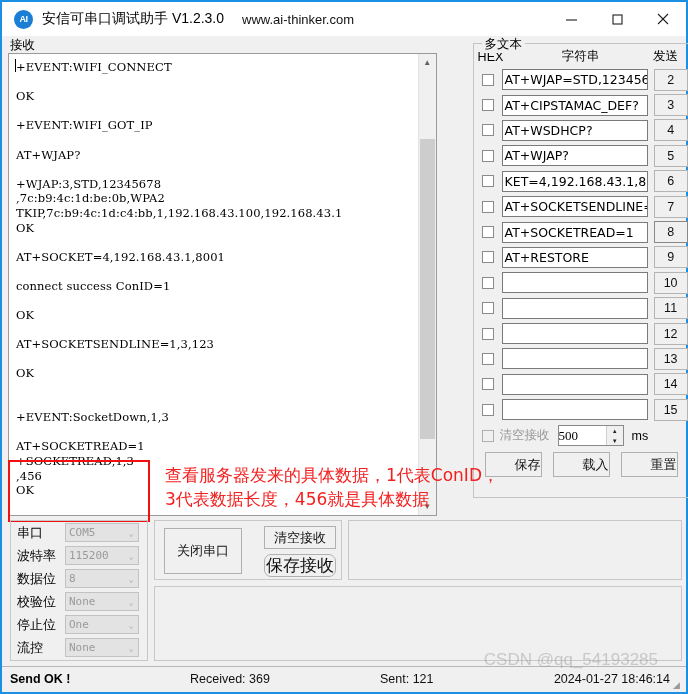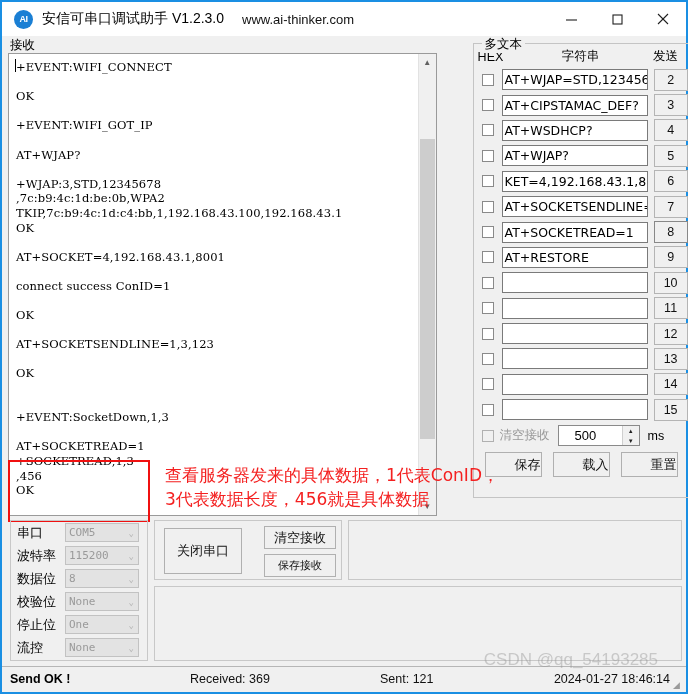--- a/index.html
+++ b/index.html
@@ -259,22 +259,22 @@
     height: 21px;
     border: 1px solid #8a8a8a;
     background: #fff;
     box-sizing: border-box;
   }
   .spin-val {
     width: 47px;
     font-size: 13px;
     color: #000;
     line-height: 19px;
-    padding-left: 16px;
-    font-family: Liberation Sans, sans-serif;
+    padding-left: 0;
+    font-family: Liberation Serif, serif;
   }
   .spin-btns {
     width: 16px;
     border-left: 1px solid #cfcfcf;
     background: #f0f0f0;
     display: flex;
     flex-direction: column;
   }
   .spin-btns div {
     flex: 1 1 50%;
@@ -343,21 +343,21 @@
   .grp-right { left: 346px; top: 4px; width: 334px; height: 60px; }
   .grp-send { left: 152px; top: 70px; width: 528px; height: 75px; }
 
   .btn-close-serial {
     position: absolute;
     left: 162px; top: 12px;
     width: 78px; height: 46px;
     font-size: 13px;
   }
   .btn-clear-recv { position: absolute; left: 262px; top: 10px; width: 72px; height: 23px; font-size: 13px; }
-  .btn-save-recv  { position: absolute; left: 262px; top: 38px; width: 72px; height: 23px; font-size: 11px; }
+  .btn-save-recv  { position: absolute; left: 262px; top: 38px; width: 72px; height: 23px; font-size: 17px; border-radius: 7px; }
 
   
   .statusbar {
     flex: 0 0 auto;
     height: 25px;
     border-top: 1px solid #b6b6b6;
     background: #f0f0f0;
     position: relative;
     font-size: 12.5px;
   }

